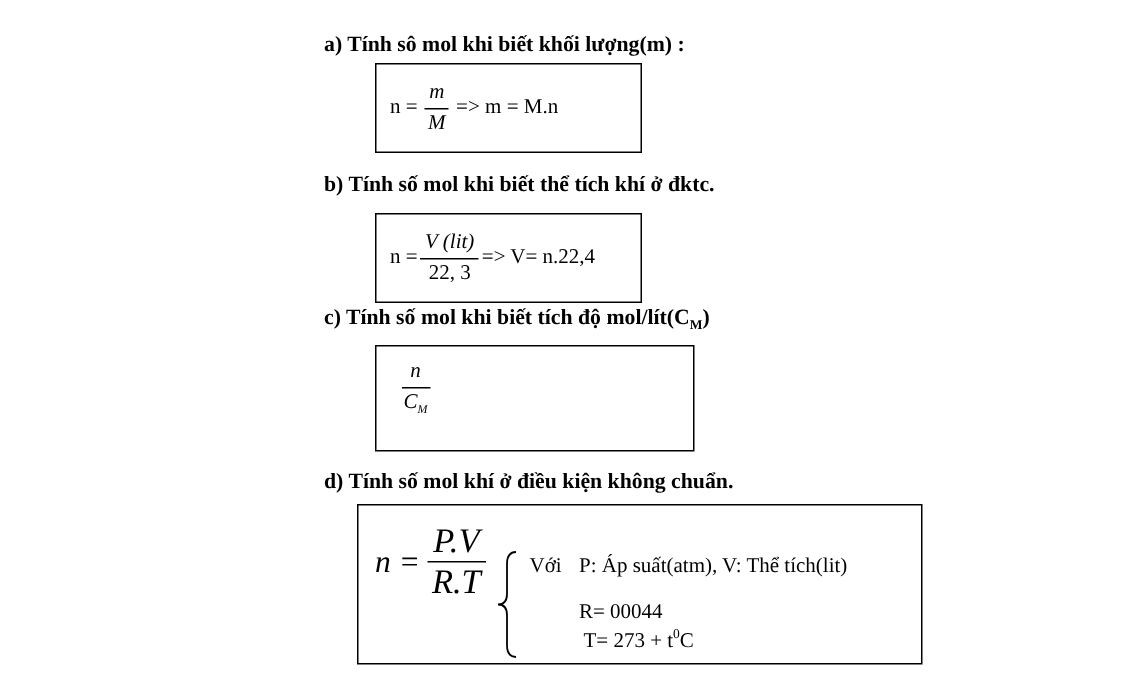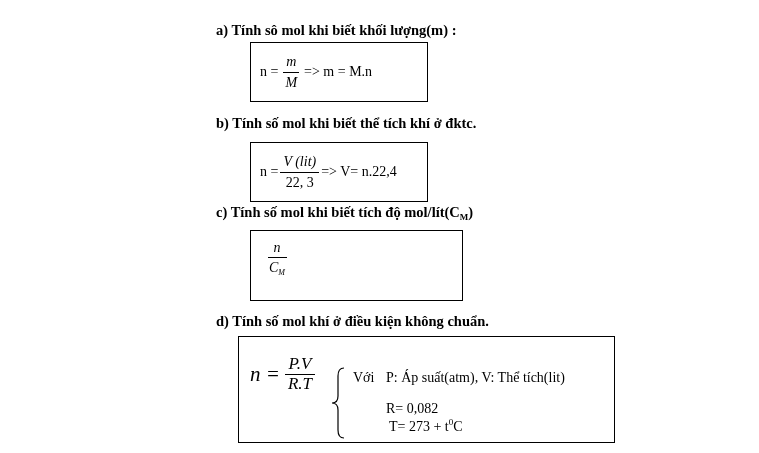--- a/index.html
+++ b/index.html
@@ -7,21 +7,21 @@
          font-family:"Liberation Serif", serif; color:#000; }
   .heading { position:absolute; font-weight:bold; font-size:14.5px; white-space:nowrap; }
   .box { position:absolute; border:1.5px solid #000; box-sizing:border-box; background:#fff; }
   .formula { position:absolute; font-size:14px; white-space:nowrap; display:flex; align-items:center; }
   .frac { display:inline-flex; flex-direction:column; align-items:center; margin:0 4px; }
   .frac .num { padding:0 3px 2px 3px; border-bottom:1px solid #000; font-style:italic; line-height:1.1; }
   .frac .den { padding:2px 3px 0 3px; font-style:italic; line-height:1.1; }
   .frac .den.up { font-style:normal; }
   .sub { font-size:9px; vertical-align:-3px; }
   .sup { font-size:9px; vertical-align:6px; }
-  .bigfrac .num, .bigfrac .den { font-size:17px; padding:0 4px; }
+  .bigfrac .num, .bigfrac .den { font-size:23px; padding:0 4px; }
   .txt { position:absolute; font-size:14px; white-space:nowrap; }
 </style>
 </head>
 <body>
 
 <div class="heading" style="left:216px; top:22px;">a) Tính sô mol khi biết khối lượng(m) :</div>
 <div class="box" style="left:250px; top:42px; width:178px; height:60px;"></div>
 <div class="formula" style="left:260px; top:50px; height:44px;">
   <span>n =</span>
   <span class="frac">
@@ -60,16 +60,16 @@
   <span class="frac bigfrac">
     <span class="num">P.V</span>
     <span class="den">R.T</span>
   </span>
 </div>
 <svg style="position:absolute; left:330px; top:366px;" width="16" height="74" viewBox="0 0 16 74">
   <path d="M14 2 Q8 2 8 10 L8 30 Q8 37 2 37 Q8 37 8 44 L8 64 Q8 72 14 72" fill="none" stroke="#000" stroke-width="1.2"></path>
 </svg>
 <div class="txt" style="left:341px; top:370px;margin-left:12px;">Với</div>
 <div class="txt" style="left:386px; top:370px;">P: Áp suất(atm), V: Thể tích(lit)</div>
-<div class="txt" style="left:386px; top:401px;">R= 0,082</div>
+<div class="txt" style="left:386px; top:401px;">R= 00044</div>
 <div class="txt" style="left:389px; top:417px;">
   <span>T= 273 + t</span><span class="sup">0</span><span>C</span>
 </div>
 
 </body></html>

